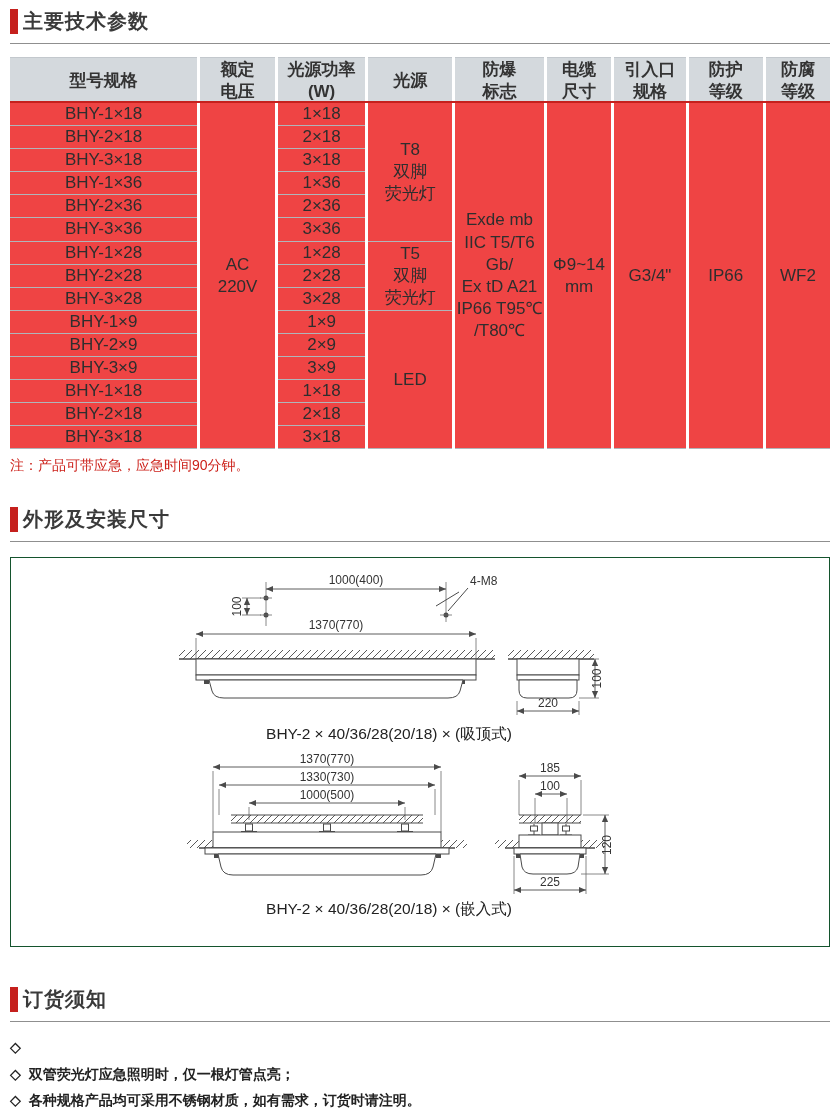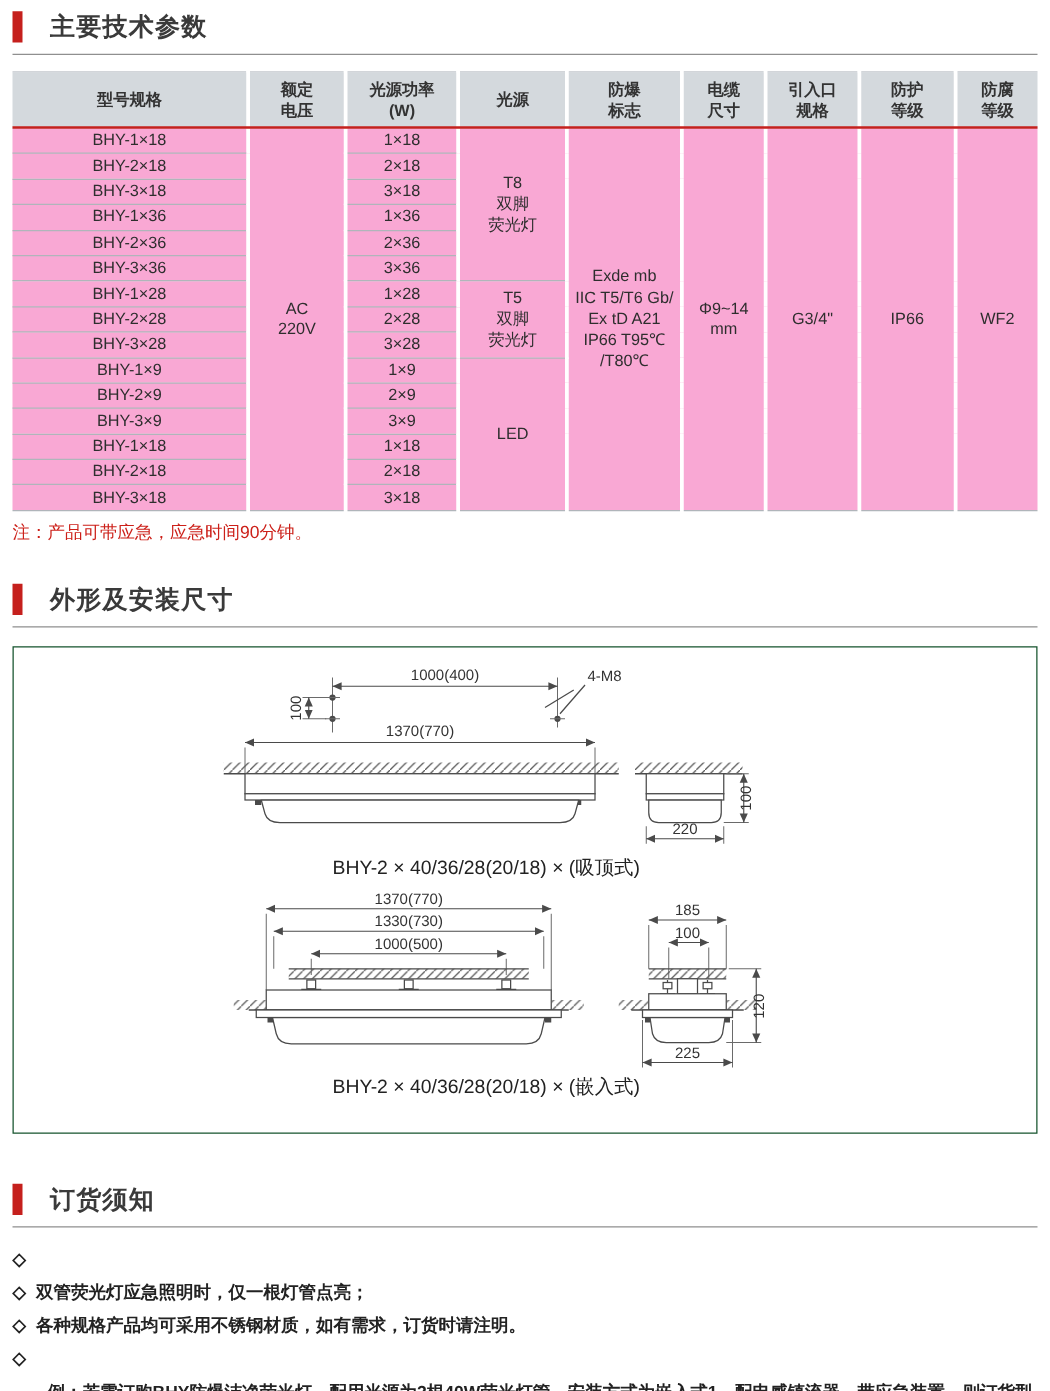--- a/index.html
+++ b/index.html
@@ -1,34 +1,34 @@
 <!DOCTYPE html>
 <html><head>
 <meta charset="utf-8">
 <style>
   html,body{margin:0;padding:0}
   body{
     width:840px;height:1113px;overflow:hidden;background:#fff;
     font-family:"Liberation Sans",sans-serif;color:#2e2e2e;box-sizing:border-box;
   }
   
-  .sec{display:flex;align-items:center;gap:22px;margin:0 10px;padding:9px 0 8px 0;
+  .sec{display:flex;align-items:center;gap:5px;margin:0 10px;padding:9px 0 8px 0;
        border-bottom:1px solid #8f8f8f;}
   .sec .bar{width:8px;height:25px;background:#c5201d;flex:0 0 auto}
   .sec h2{font-size:20px;margin:0;color:#3a3a3a;font-weight:bold;letter-spacing:1px}
   .sec.first{padding-top:8px}
   .sec.s2{margin-top:22px}
   .sec.s3{margin-top:30px}
 
   
   .twrap{position:relative;margin:13px 10px 0}
-  table{width:100%;border-collapse:collapse;table-layout:fixed;font-size:13px}
+  table{width:100%;border-collapse:collapse;table-layout:fixed;font-size:17px}
   th{background:#d4d9dd;height:43px;font-weight:bold;white-space:pre-line;line-height:1.25;
      border-top:1px solid #c3c8cd;border-left:3px solid #fff;border-right:3px solid #fff;color:#333}
-  td{background:#f9a8d4;height:19.4px;text-align:center;vertical-align:middle;
+  td{background:#ef4444;height:19.4px;text-align:center;vertical-align:middle;
      border-bottom:1px solid #b0b5ba;border-left:3px solid #fff;border-right:3px solid #fff;
      white-space:pre-line;line-height:1.3;padding:0}
   th:first-child,td:first-child{border-left:none}
   th:last-child,td:last-child{border-right:none}
   .redrule{position:absolute;left:0;right:0;top:44px;height:2px;background:#c5201d;z-index:2}
   .tnote{margin:8px 10px 0;color:#cc2019;font-weight:normal;font-size:14px}
 
   
   .drawbox{margin:15px 10px 0;border:1px solid #14532d;height:388px}
   svg text{fill:#333;font-size:12px;font-family:"Liberation Sans",sans-serif}

